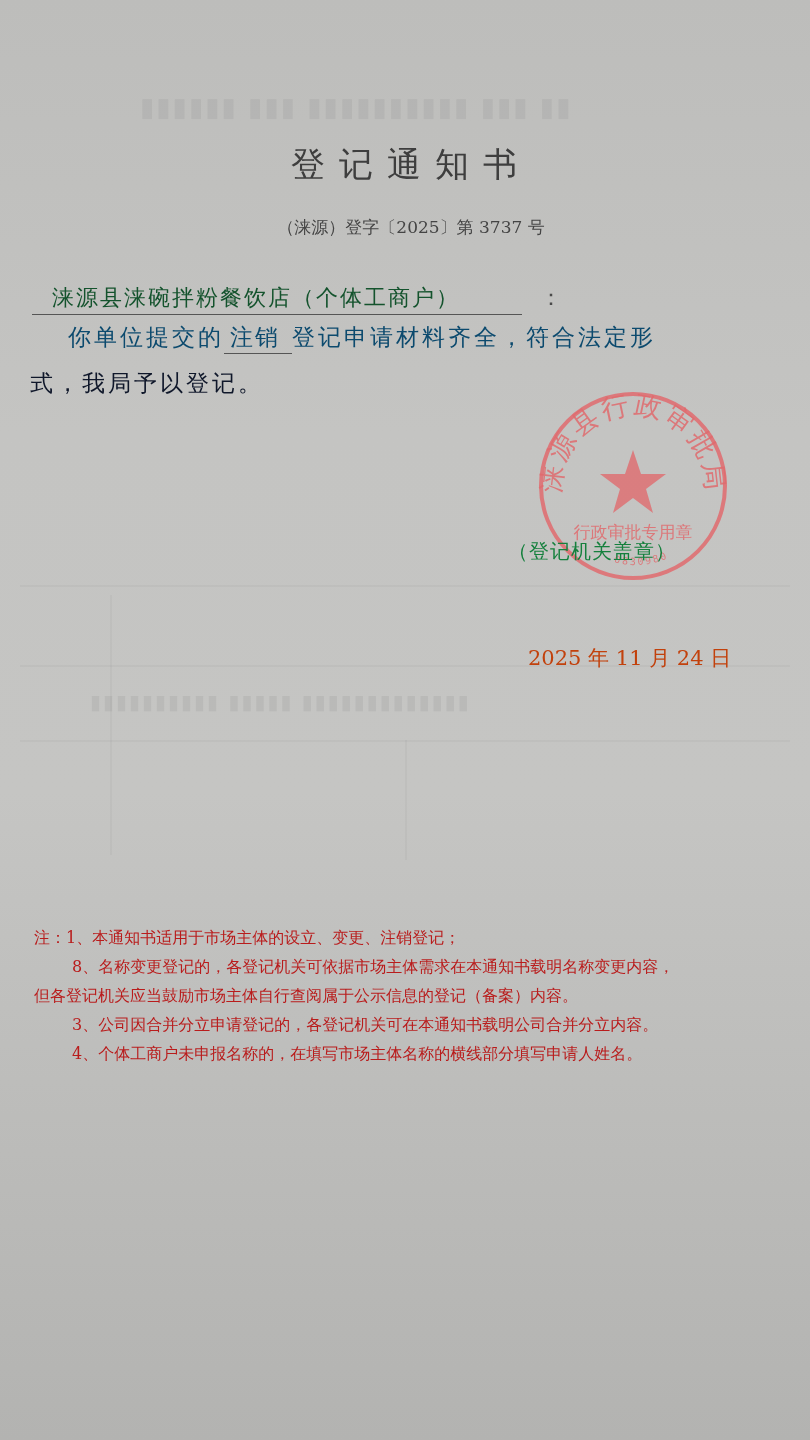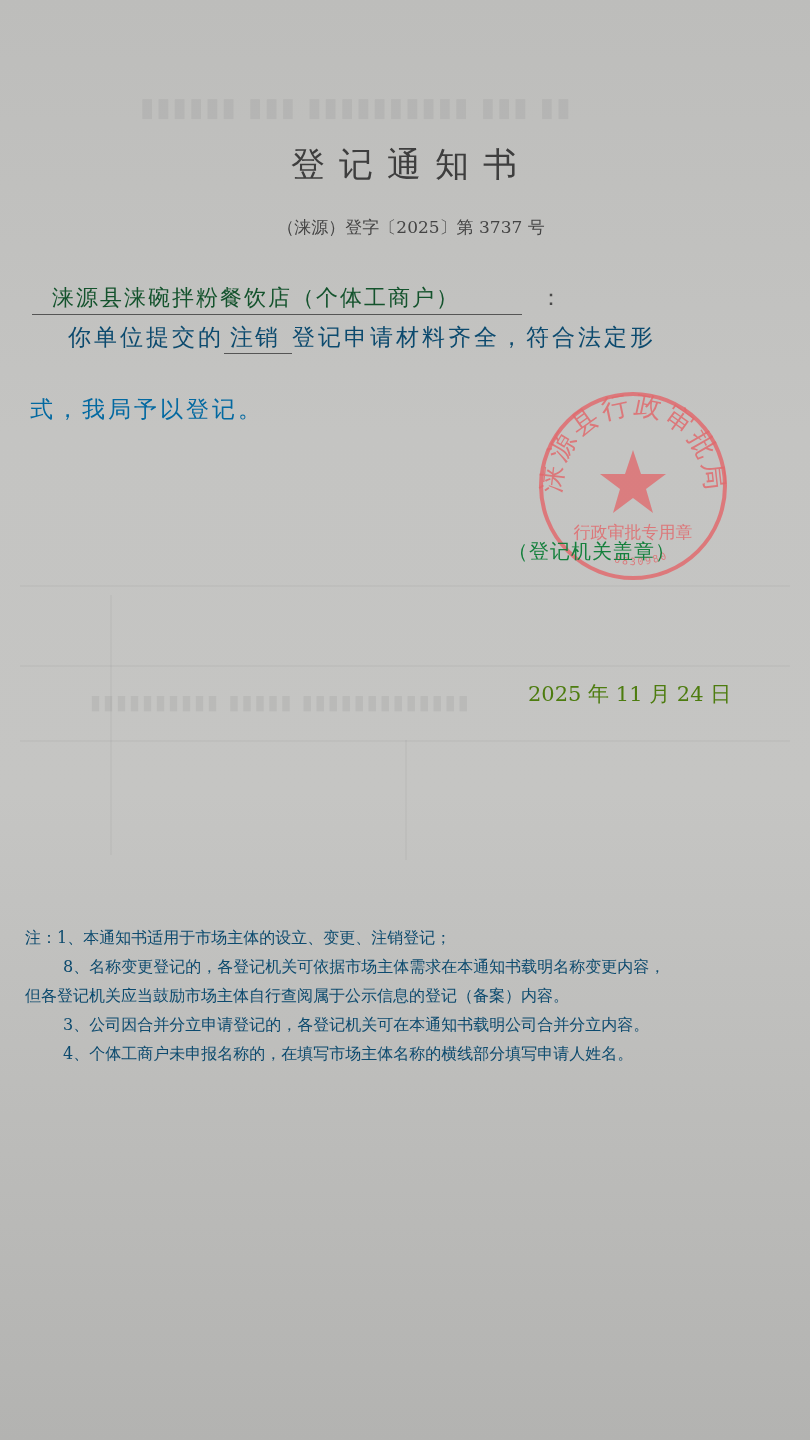--- a/index.html
+++ b/index.html
@@ -78,24 +78,24 @@
     }
     .fill-blank {
       display: inline-block;
       border-bottom: 1.5px solid #555;
       padding: 0 12px 0 6px;
       letter-spacing: 2px;
     }
     .body-line2 {
       position: absolute;
       left: 30px;
-      top: 394px;
+      top: 368px;
       font-size: 23px;
       letter-spacing: 3px;
-      color: #0369a1;
+      color: #0f172a;
       white-space: nowrap;
     }
     .stamp {
       position: absolute;
       left: 535px;
       top: 388px;
       width: 196px;
       height: 196px;
     }
     .seal-caption {
@@ -105,32 +105,31 @@
       font-size: 20px;
       letter-spacing: 1px;
       color: #15803d;
       white-space: nowrap;
     }
     .date {
       position: absolute;
       left: 528px;
       top: 644px;
       font-size: 21px;
-      color: #4d7c0f;
+      color: #c2410c;
       white-space: nowrap;
-      margin-top: 36px;
     }
     .notes {
       position: absolute;
-      left: 25px;
+      left: 34px;
       top: 923px;
       width: 770px;
       font-size: 16px;
       line-height: 29px;
-      color: #0c4a6e;
+      color: #b91c1c;
     }
     .note-line {
       white-space: nowrap;
     }
     .note-indent {
       padding-left: 38px;
     }
     .note-noindent {
       padding-left: 0;
     }

